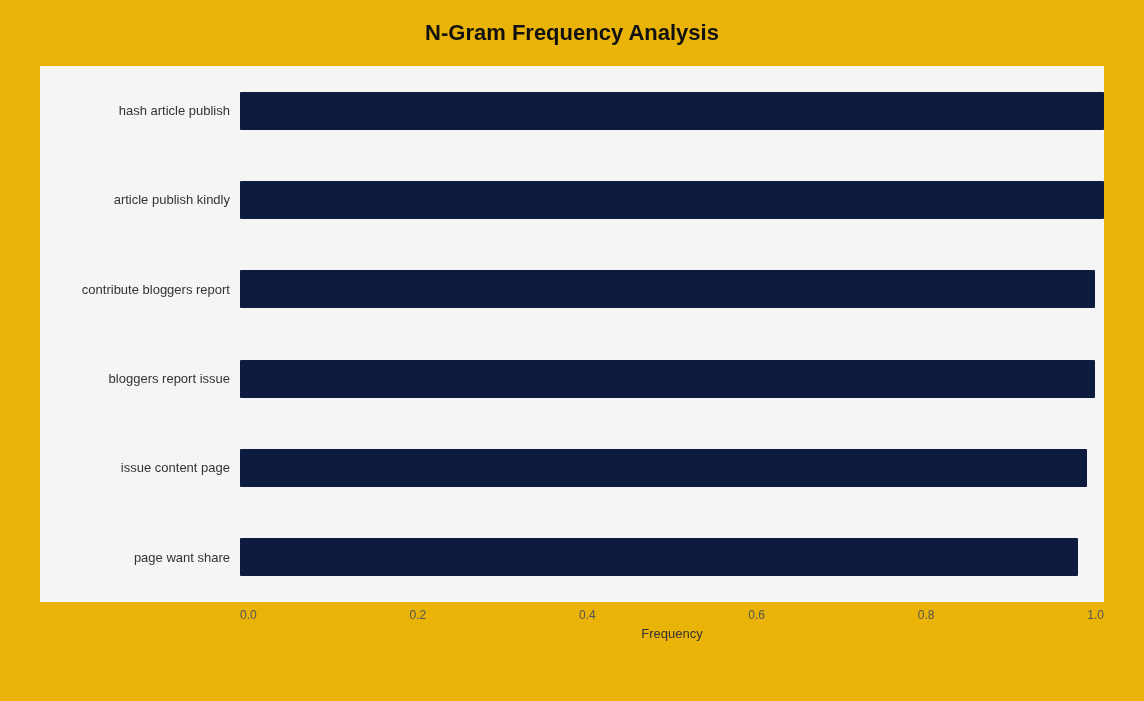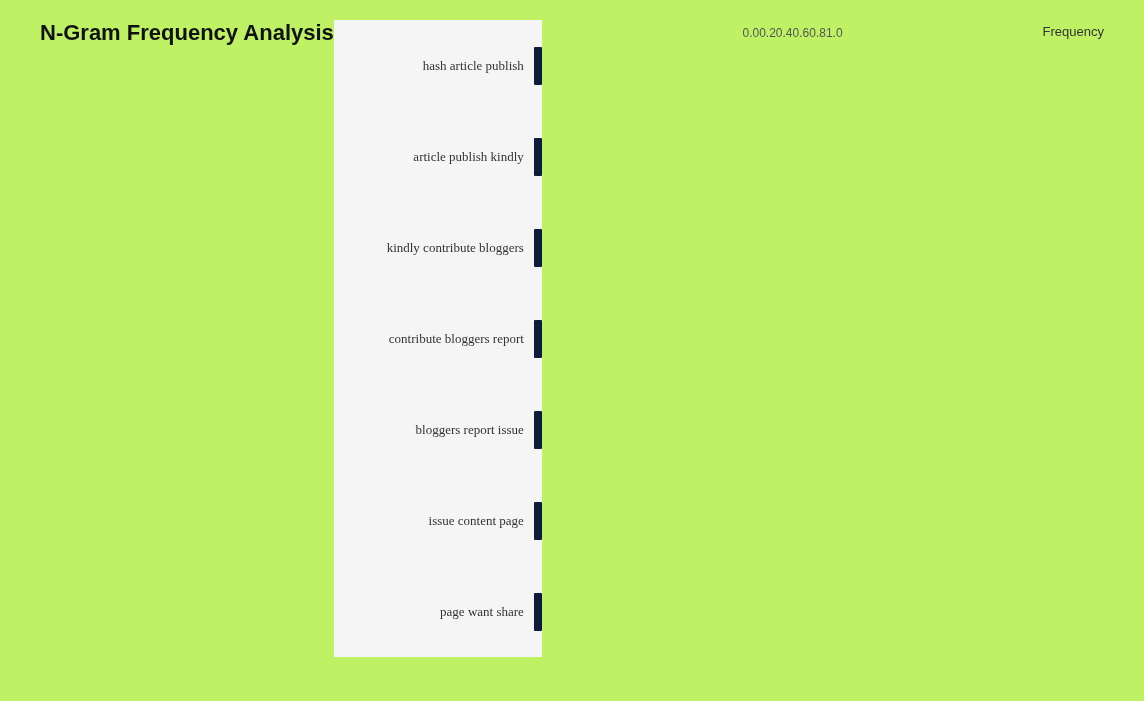--- a/index.html
+++ b/index.html
@@ -9,38 +9,37 @@
       width: 1144px;
       height: 701px;
       overflow: hidden;
       display: flex;
       flex-direction: column;
       align-items: center;
     }
     .chart-container {
       width: 100%;
       height: 701px;
-      background: #bef264;
-      padding: 20px 40px 44px 40px;
+      background: #eab308;
+      padding: 20px 40px 60px 40px;
       display: flex;
-      flex-direction: row;
+      flex-direction: column;
     }
     .chart-title {
       text-align: center;
       font-size: 22px;
       font-weight: bold;
       margin-bottom: 20px;
       color: #111;
     }
     .chart-area {
       display: flex;
       flex-direction: column;
       flex: 1;
       background: #f5f5f5;
-      font-family: Liberation Serif, serif;
     }
     .bar-row {
       display: flex;
       align-items: center;
       flex: 1;
       min-height: 0;
     }
     .bar-label {
       width: 200px;
       text-align: right;
@@ -97,26 +96,20 @@
           <div class="bar-fill" style="width: 100%;"></div>
         </div>
       </div>
       <div class="bar-row">
         <div class="bar-label">article publish kindly</div>
         <div class="bar-track">
           <div class="bar-fill" style="width: 100%;"></div>
         </div>
       </div>
       <div class="bar-row">
-        <div class="bar-label">kindly contribute bloggers</div>
-        <div class="bar-track">
-          <div class="bar-fill" style="width: 99%;"></div>
-        </div>
-      </div>
-      <div class="bar-row">
         <div class="bar-label">contribute bloggers report</div>
         <div class="bar-track">
           <div class="bar-fill" style="width: 99%;"></div>
         </div>
       </div>
       <div class="bar-row">
         <div class="bar-label">bloggers report issue</div>
         <div class="bar-track">
           <div class="bar-fill" style="width: 99%;"></div>
         </div>

